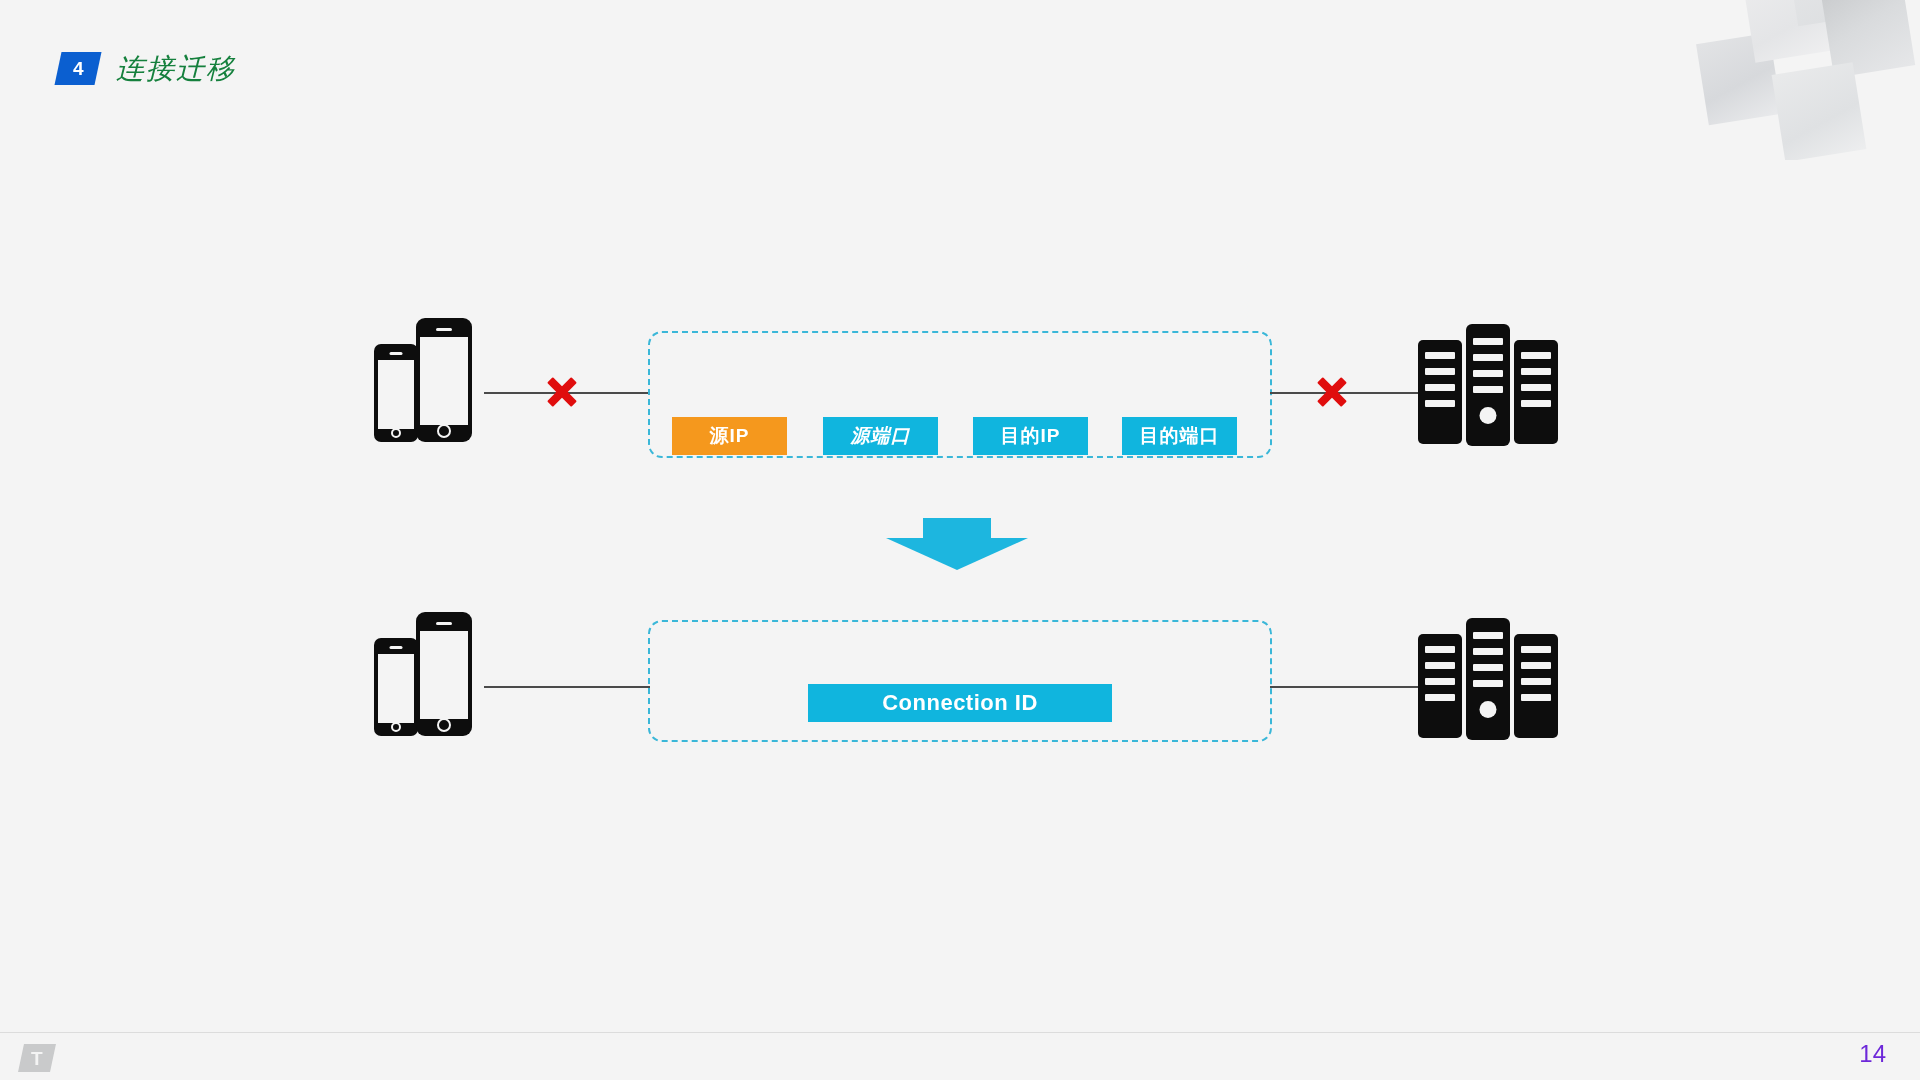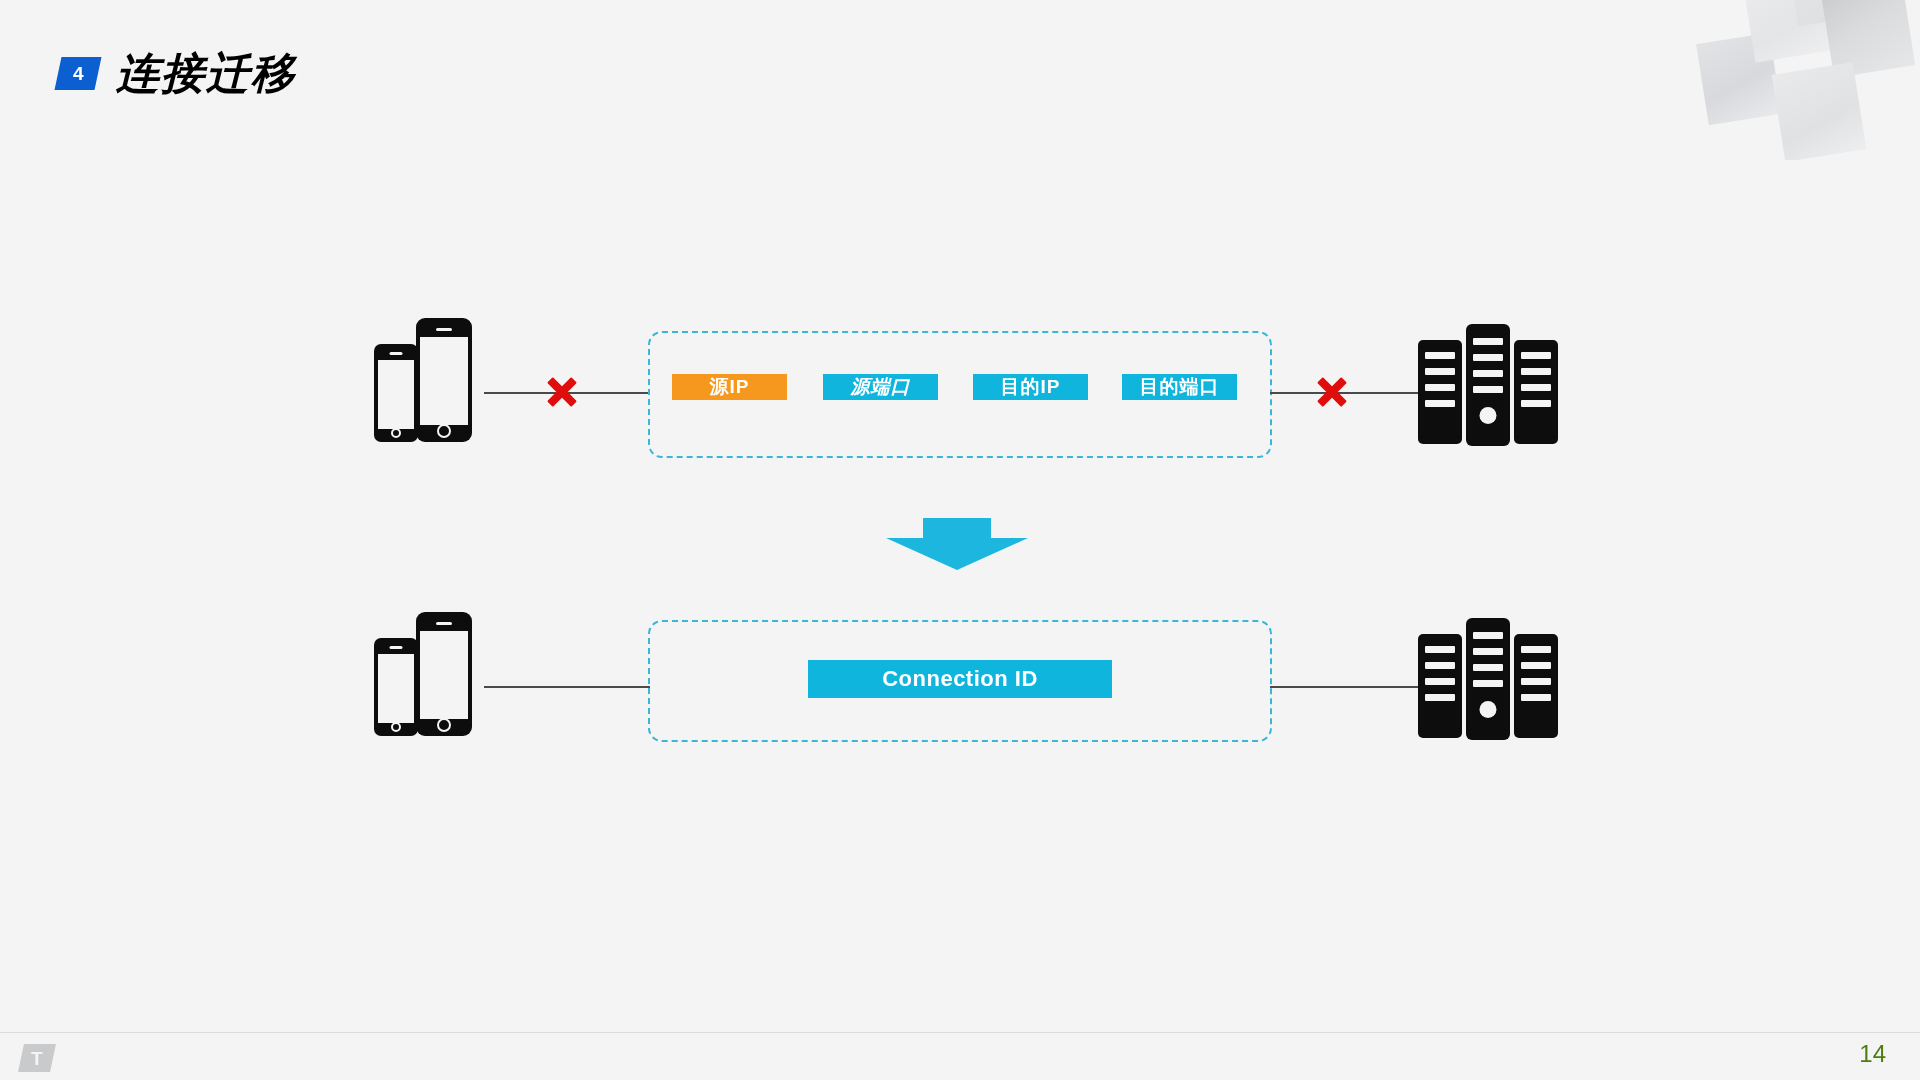--- a/index.html
+++ b/index.html
@@ -59,23 +59,23 @@
     margin-right: 18px;
   }
   .badge-num {
     transform: skewX(12deg);
     color: #ffffff;
     font-size: 19px;
     font-weight: bold;
     line-height: 1;
   }
   .header-title {
-    color: #000000;
-    font-size: 43px;
-    font-weight: bold;
+    color: #15803d;
+    font-size: 28px;
+    font-weight: normal;
     font-style: italic;
     letter-spacing: 2px;
     line-height: 1;
     white-space: nowrap;
   }
 
   
   .diagram { position: absolute; left: 0; top: 0; width: 1920px; height: 1080px; }
 
   
@@ -200,40 +200,41 @@
   
   .chips {
     position: absolute;
     left: 672px;
     top: 374px;
     width: 580px;
     display: flex;
     align-items: center;
   }
   .chip {
-    height: 26px;
+    height: 38px;
     display: flex;
     align-items: center;
     justify-content: center;
     color: #ffffff;
     font-size: 19px;
     font-weight: bold;
     letter-spacing: 1px;
     box-sizing: border-box;
+    margin-top: 43px;
   }
   .chip-src-ip   { width: 115px; background: #f5981d; margin-right: 36px; }
   .chip-src-port { width: 115px; background: #10b5de; margin-right: 35px; font-style: italic; }
   .chip-dst-ip   { width: 115px; background: #10b5de; margin-right: 34px; }
   .chip-dst-port { width: 115px; background: #10b5de; }
 
   
   .conn-chip {
     position: absolute;
     left: 808px;
-    top: 660px;
+    top: 684px;
     width: 304px;
     height: 38px;
     background: #10b5de;
     display: flex;
     align-items: center;
     justify-content: center;
     color: #ffffff;
     font-size: 22px;
     font-weight: bold;
     letter-spacing: 0.5px;
@@ -292,21 +293,21 @@
     transform: skewX(12deg);
     color: #f4f4f4;
     font-size: 19px;
     font-weight: bold;
     line-height: 1;
   }
   .page-number {
     position: absolute;
     right: 34px;
     top: 1042px;
-    color: #4d7c0f;
+    color: #6d28d9;
     font-size: 24px;
     line-height: 1;
   }
 </style>
 </head>
 <body>
 
 <div class="deco-layer">
   <div class="deco-sq sq1"></div>
   <div class="deco-sq sq2"></div>

